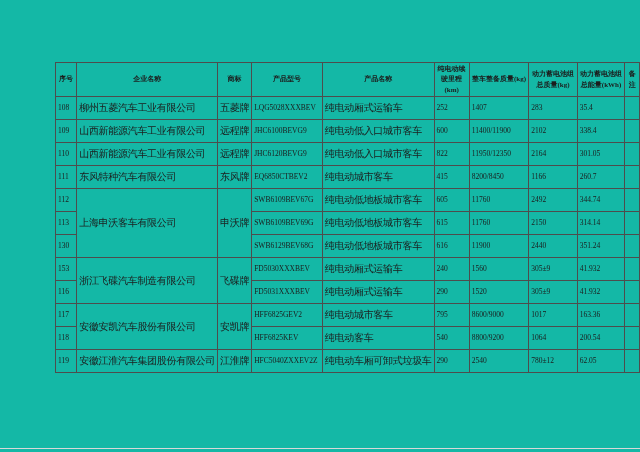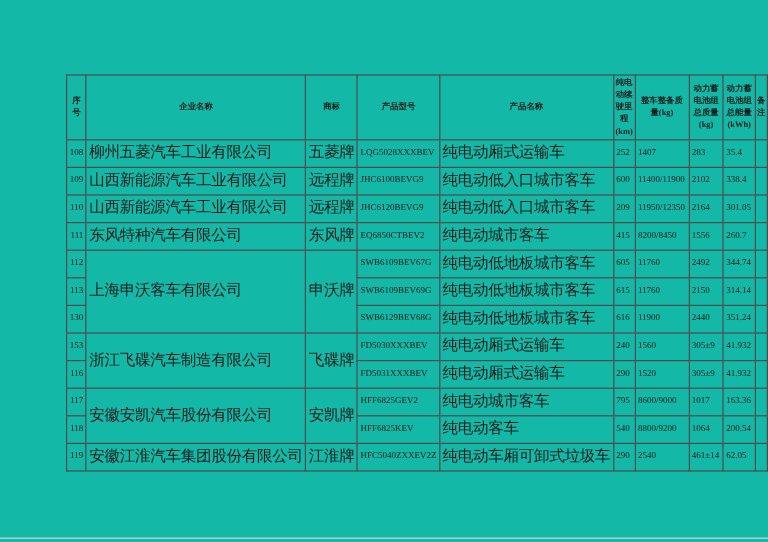--- a/index.html
+++ b/index.html
@@ -18,22 +18,22 @@
     vertical-align:middle;
   }
   .announce-table th{
     font-size:7px;font-weight:bold;text-align:center;
     padding:1px;line-height:1.45;height:31px;
   }
   .announce-table td{
     font-size:7.5px;padding:1px 2px;white-space:nowrap;
     height:20px;line-height:1.15;text-align:left;
   }
-  td.c{text-align:right}
-  td.cjk{font-size:13px;letter-spacing:-0.3px}
+  td.c{text-align:left}
+  td.cjk{font-size:10px;letter-spacing:-0.3px}
   .page-bottom-line{
     position:absolute;left:0;right:0;top:448px;height:1px;background:#d8d8d8;
   }
 </style>
 </head>
 <body>
 
 <div class="page">
   <table class="announce-table">
     <colgroup>
@@ -86,35 +86,35 @@
           <td>2102</td>
           <td>338.4</td>
           <td></td>
         </tr>
         <tr>
           <td class="c">110</td>
           <td class="cjk">山西新能源汽车工业有限公司</td>
           <td class="cjk">远程牌</td>
           <td>JHC6120BEVG9</td>
           <td class="cjk">纯电动低入口城市客车</td>
-          <td>209</td>
+          <td>822</td>
           <td>11950/12350</td>
           <td>2164</td>
           <td>301.05</td>
           <td></td>
         </tr>
         <tr>
           <td class="c">111</td>
           <td class="cjk">东风特种汽车有限公司</td>
           <td class="cjk">东风牌</td>
           <td>EQ6850CTBEV2</td>
           <td class="cjk">纯电动城市客车</td>
           <td>415</td>
           <td>8200/8450</td>
-          <td>1556</td>
+          <td>1166</td>
           <td>260.7</td>
           <td></td>
         </tr>
         <tr>
           <td class="c">112</td>
           <td class="cjk" rowspan="3">上海申沃客车有限公司</td>
           <td class="cjk" rowspan="3">申沃牌</td>
           <td>SWB6109BEV67G</td>
           <td class="cjk">纯电动低地板城市客车</td>
           <td>605</td>
@@ -188,20 +188,20 @@
           <td></td>
         </tr>
         <tr>
           <td class="c">119</td>
           <td class="cjk">安徽江淮汽车集团股份有限公司</td>
           <td class="cjk">江淮牌</td>
           <td>HFC5040ZXXEV2Z</td>
           <td class="cjk">纯电动车厢可卸式垃圾车</td>
           <td>290</td>
           <td>2540</td>
-          <td>461±14</td>
+          <td>780±12</td>
           <td>62.05</td>
           <td></td>
         </tr>
       </tbody>
   </table>
   <div class="page-bottom-line"></div>
 </div>
 
 </body></html>

